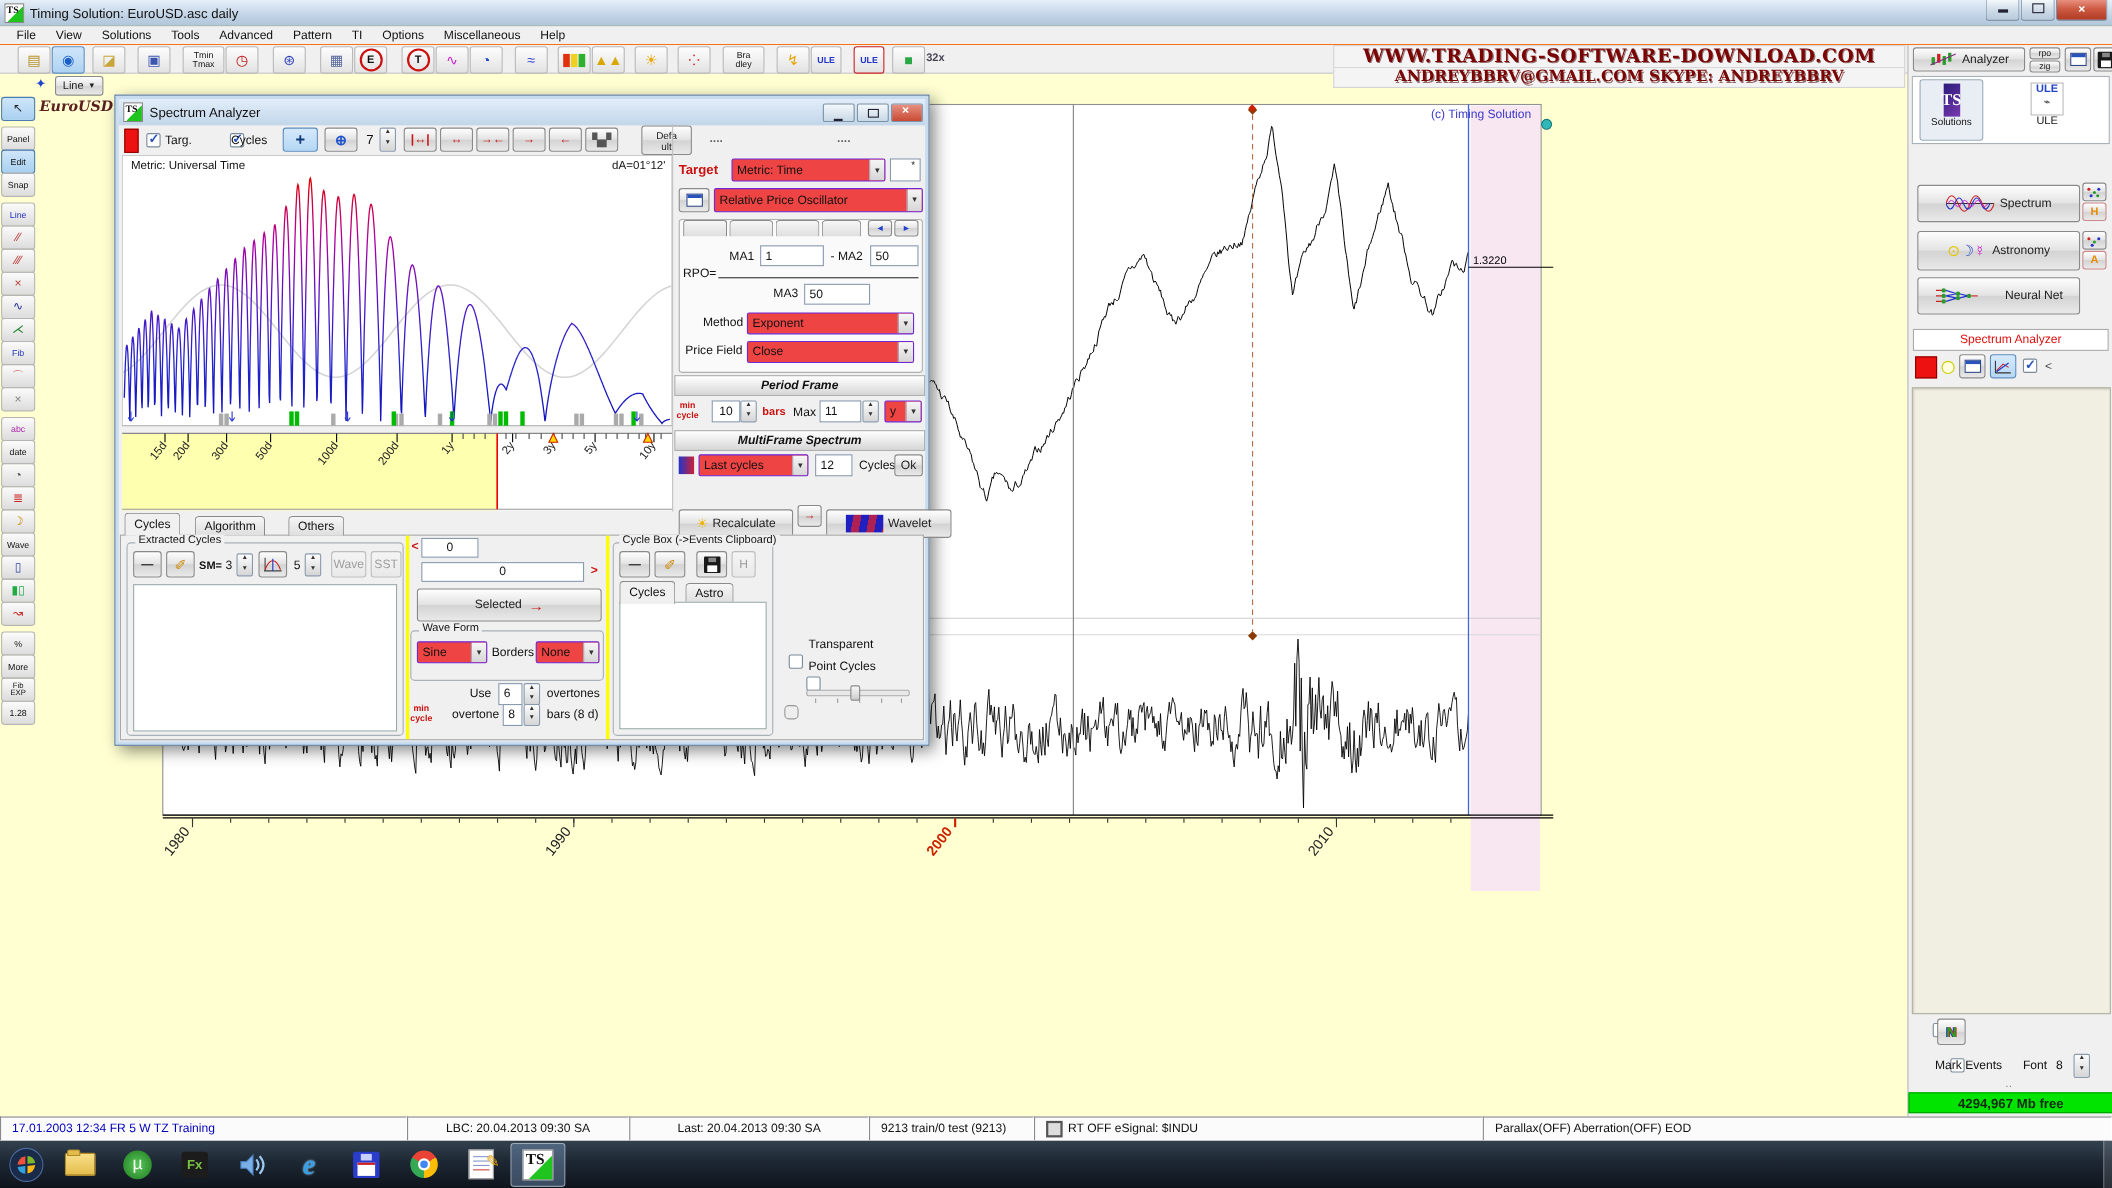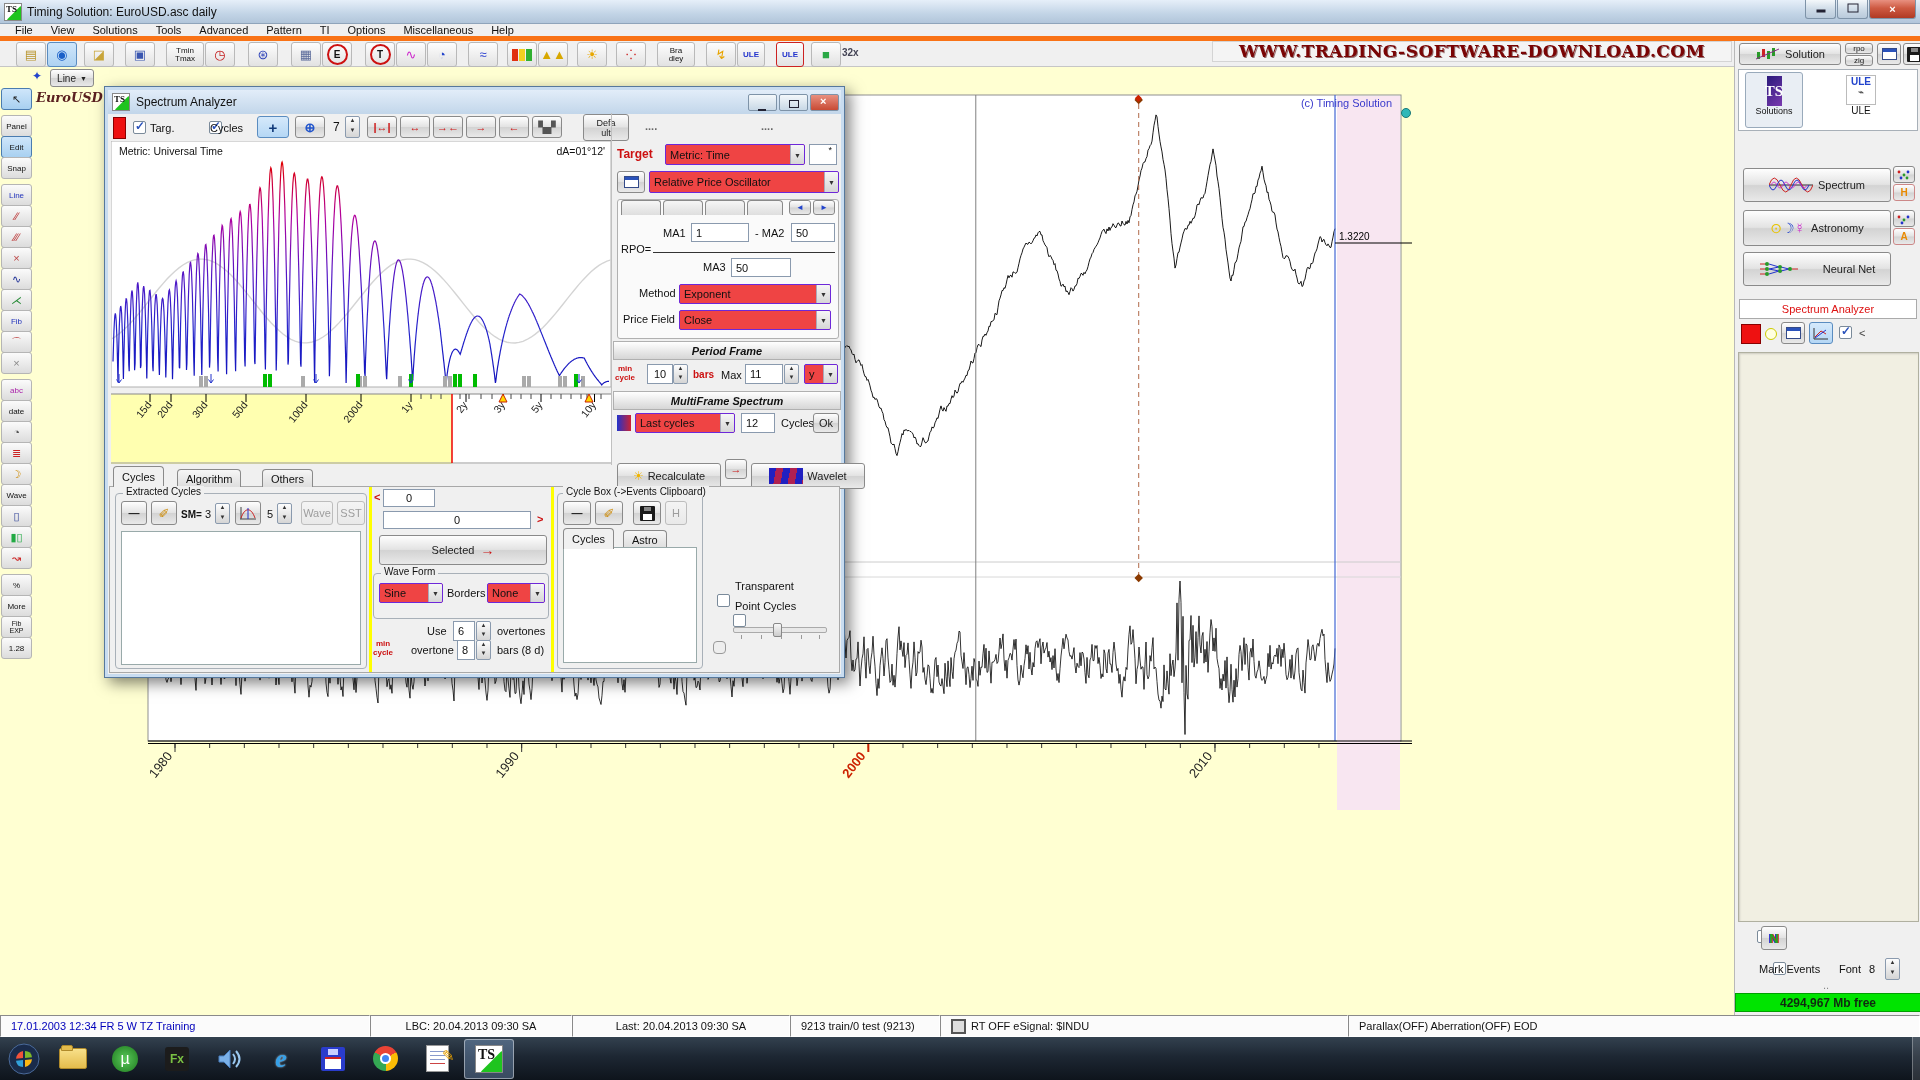--- a/index.html
+++ b/index.html
@@ -13,21 +13,21 @@
   .titletext{font-size:12px;margin-left:5px;color:#111;}
   .wbtns{position:absolute;right:4px;top:0;display:flex;}
   .wb{width:29px;height:18px;border:1px solid #7e93a8;border-top:none;border-radius:0 0 3px 3px;
     background:linear-gradient(#f4f8fb,#cfdce8 50%,#b9cadb);margin-left:1px;position:relative;}
   .wb.close{width:45px;background:linear-gradient(#e89080,#ce5a42 45%,#b03a24);}
   .wb .g{position:absolute;left:50%;top:50%;transform:translate(-50%,-50%);color:#223;font-size:11px;line-height:1;}
   .wb.close .g{color:#fff;font-weight:bold;}
   .gbar{display:inline-block;width:9px;height:3px;background:#223;}
   .gbox{display:inline-block;width:9px;height:7px;border:1px solid #223;background:transparent;}
   .menubar{position:absolute;left:0;top:24px;width:1920px;height:17px;background:#f0f0f0;
-    border-bottom:5px solid #f97316;display:flex;align-items:center;gap:0;padding-left:6px;box-sizing:border-box;}
+    border-bottom:1px solid #f97316;display:flex;align-items:center;gap:0;padding-left:6px;box-sizing:border-box;}
   .menuitem{padding:1px 9px;font-size:11px;color:#111;}
   .toolbar{position:absolute;left:0;top:41px;width:1920px;height:25px;background:#f0f0f0;
     border-bottom:1px solid #c6c6c6;}
   .tbtn{position:absolute;top:1px;height:23px;border:1px solid #b9b9b9;border-radius:3px;
     background:linear-gradient(#fdfdfd,#e2e2e2);display:flex;align-items:center;justify-content:center;overflow:hidden;}
   .tbtn.pressed{background:linear-gradient(#cfe6fa,#aed2f2);border-color:#5a8cc0;}
   .tlbl{position:absolute;top:6px;font-size:10px;font-weight:bold;color:#445;}
   .circgeo{display:inline-flex;width:17px;height:17px;border:2px solid #cc1111;border-radius:50%;
     align-items:center;justify-content:center;font-size:10px;font-weight:bold;color:#111;}
   .colbar{display:flex;gap:1px;}
@@ -321,20 +321,21 @@
         </span>
       </div>
       <div class="tbtn" style="left: 811px; width: 28px;">
         <span style="color: rgb(42, 168, 70); font-size: 13px; line-height: 1;">■</span>
       </div>
       <div class="tlbl" style="left: 842px;">32x</div>
     </div>
 
   <div class="banner">
     <div class="l1">WWW.TRADING-SOFTWARE-DOWNLOAD.COM</div>
+    <div class="l2">ANDREYBBRV@GMAIL.COM   SKYPE: ANDREYBBRV</div>
   </div>
 
   <div class="a" style="left:32px;top:69px;width:16px;height:18px;z-index:2">
     <span style="color:#2244cc;font-size:12px">✦</span>
   </div>
   <div class="b a" style="left:50px;top:69px;width:44px;height:18px;z-index:2;font-size:10px">
     <span>Line</span>
     <span style="font-size:7px;margin-left:4px">▼</span>
   </div>
   <div class="a" style="left:36px;top:90px;z-index:2;font-family:'DejaVu Serif',serif;font-style:italic;font-weight:bold;font-size:13px;color:#5a2020">EuroUSD</div>
@@ -426,21 +427,21 @@
   <div class="sidebar">
     
     <div class="b a" style="left:4px;top:2px;width:102px;height:22px;gap:4px">
       <svg width="26" height="14">
         <rect x="2" y="5" width="3" height="7" fill="#2a9a2a"></rect>
           <rect x="7" y="2" width="3" height="8" fill="#cc2222"></rect>
         <rect x="12" y="4" width="3" height="8" fill="#2a9a2a"></rect>
           <rect x="17" y="1" width="3" height="8" fill="#2a9a2a"></rect>
         <path d="M1 12 L24 2" stroke="#882a88" fill="none"></path>
       </svg>
-      <span>Solution</span>
+      <span>Analyzer</span>
     </div>
     <div class="b a" style="left:110px;top:2px;width:28px;height:11px;font-size:8px">
         <span>rpo</span>
       </div>
     <div class="b a" style="left:110px;top:14px;width:28px;height:11px;font-size:8px">
         <span>zig</span>
       </div>
     <div class="b a" style="left:142px;top:2px;width:24px;height:22px">
         <span class="winico"></span>
       </div>

